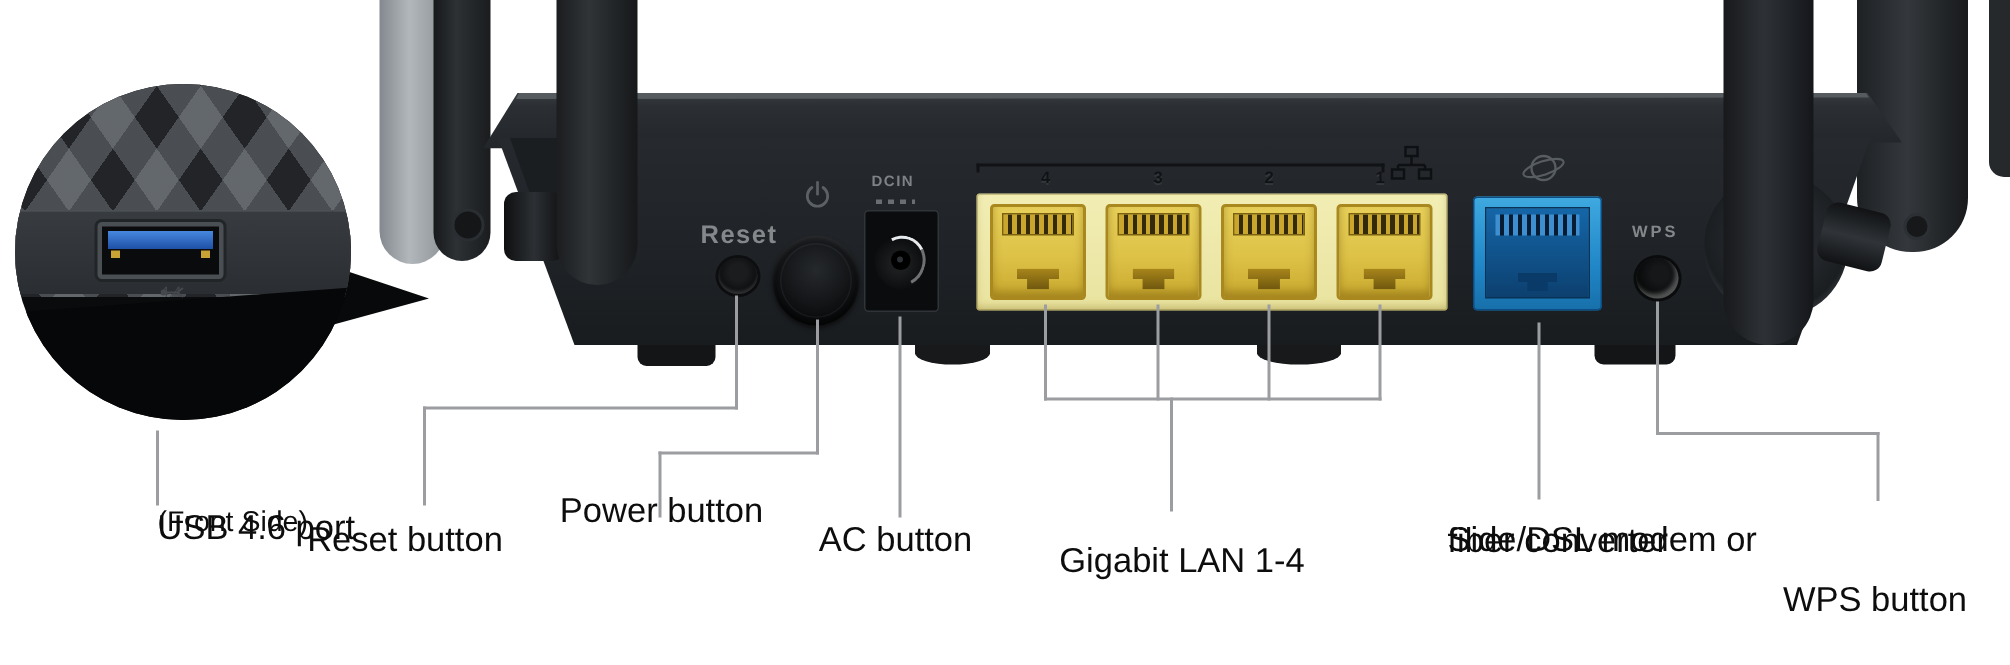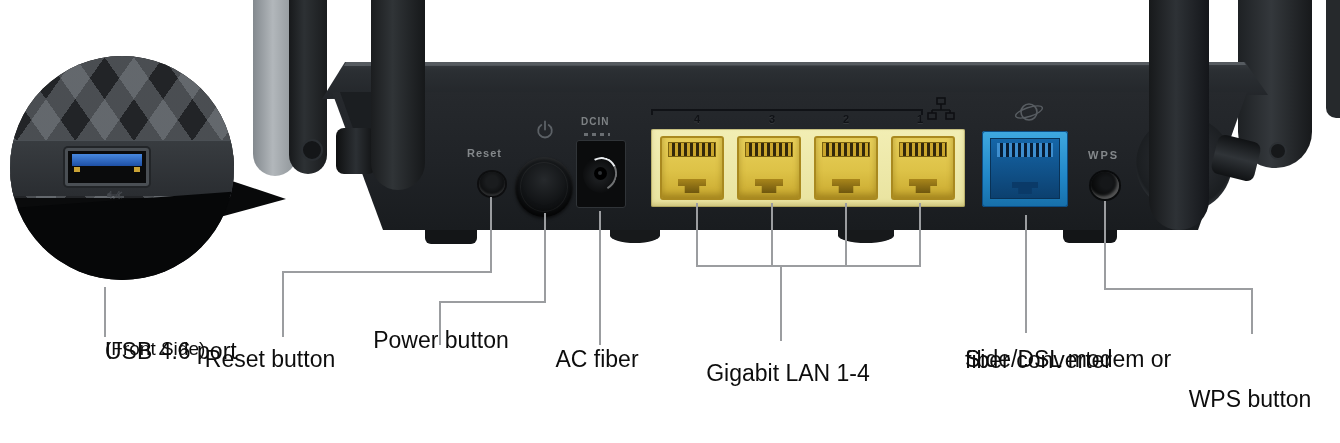--- a/index.html
+++ b/index.html
@@ -44,21 +44,21 @@
   .barrel-r{left:1214px;top:138px;width:44px;height:40px;border-radius:8px;z-index:3;transform:rotate(14deg);
     background:linear-gradient(180deg,#101214,#303438 50%,#101214);}
   .foot{top:228px;z-index:2;}
   .foot-a{left:425px;width:52px;height:16px;background:#131517;border-radius:0 0 6px 6px;}
   .foot-b{left:610px;width:50px;height:15px;background:#17191b;border-radius:0 0 50% 50%;}
   .foot-c{left:838px;width:56px;height:15px;background:#17191b;border-radius:0 0 50% 50%;}
   .foot-d{left:1063px;width:54px;height:15px;background:#131517;border-radius:0 0 6px 6px;}
 
   
   .panel-text{z-index:5;color:#84888b;font-weight:bold;}
-  .reset-text{left:467px;top:147px;font-size:11px;letter-spacing:1px;}
+  .reset-text{left:467px;top:147px;font-size:17px;letter-spacing:1px;}
   .wps-text{left:1088px;top:149px;font-size:11px;letter-spacing:2px;}
   .dcin-text{left:581px;top:116px;font-size:10px;letter-spacing:1px;color:#7e8285;
     border-bottom:3px solid #ef4444;padding-bottom:14px;}
   .dc-marks{left:584px;top:133px;width:26px;height:3px;z-index:5;
     background:repeating-linear-gradient(90deg,#6a6e72 0 4px,transparent 4px 8px);}
   .reset-btn{left:479px;top:172px;width:26px;height:24px;border-radius:50%;z-index:5;
     background:radial-gradient(circle at 50% 40%,#1a1c1e 30%,#0a0b0c 75%);
     box-shadow:0 0 0 2px rgba(10,11,12,.85), inset 0 -2px 2px rgba(255,255,255,.14);}
   .power-btn{left:515px;top:157px;width:58px;height:60px;border-radius:50%;z-index:5;
     background:radial-gradient(circle at 50% 38%,#26292c 0%,#101214 55%,#070808 100%);
@@ -278,21 +278,21 @@
   <div class="line" style="left:1104px;top:201px;width:2px;height:89px;"></div>
   <div class="line" style="left:1104px;top:288px;width:149px;height:2px;"></div>
   <div class="line" style="left:1251px;top:288px;width:2px;height:46px;"></div>
 
   <div class="callout" style="left:105px;top:336px;">
     <span>USB 4.6 port</span>
     <span class="sub">(Front Side)</span>
   </div>
   <div class="callout" style="left:270px;top:344px;">Reset button</div>
   <div class="callout" style="left:441px;top:325px;">Power button</div>
-  <div class="callout" style="left:597px;top:344px;">AC fiber</div>
+  <div class="callout" style="left:597px;top:344px;">AC button</div>
   <div class="callout" style="left:788px;top:344px;margin-top:14px;">Gigabit LAN 1-4</div>
   <div class="callout" style="left:965px;top:344px;">
     <span>Side/DSL modem or</span>
     <span class="sub2">fiber converter</span>
   </div>
   <div class="callout" style="left:1250px;top:344px;margin-top:40px;">WPS button</div>
 
 </div>
 
 </body></html>

